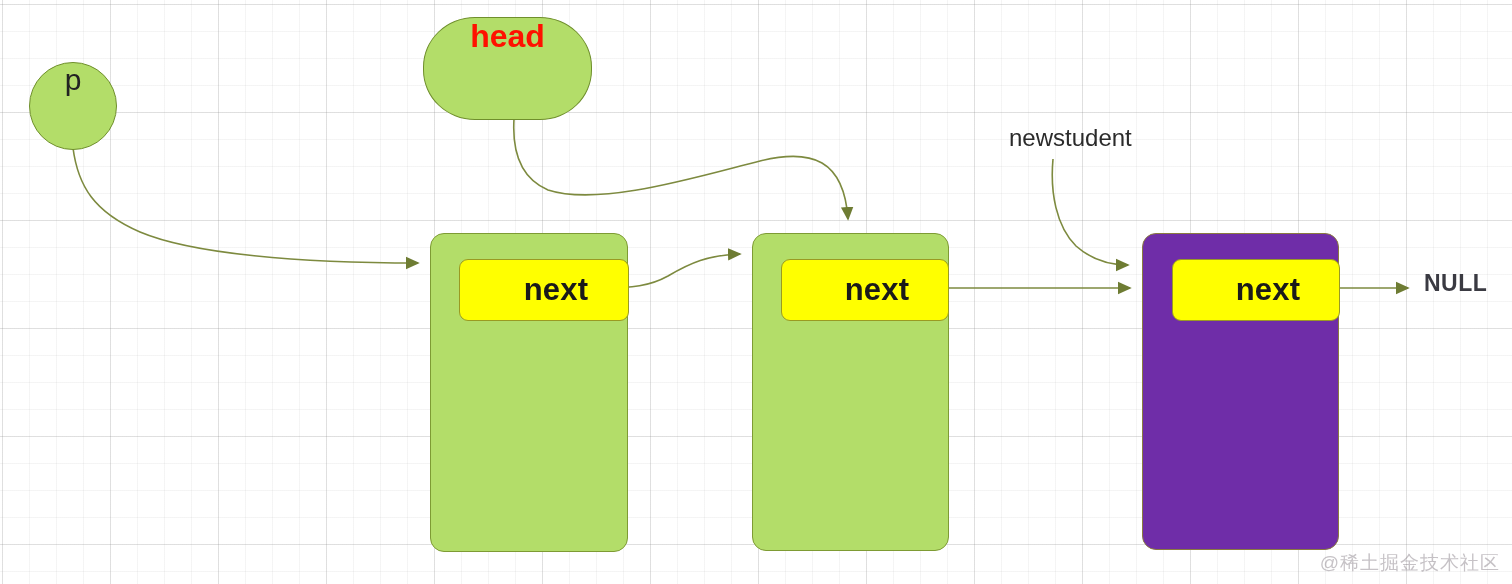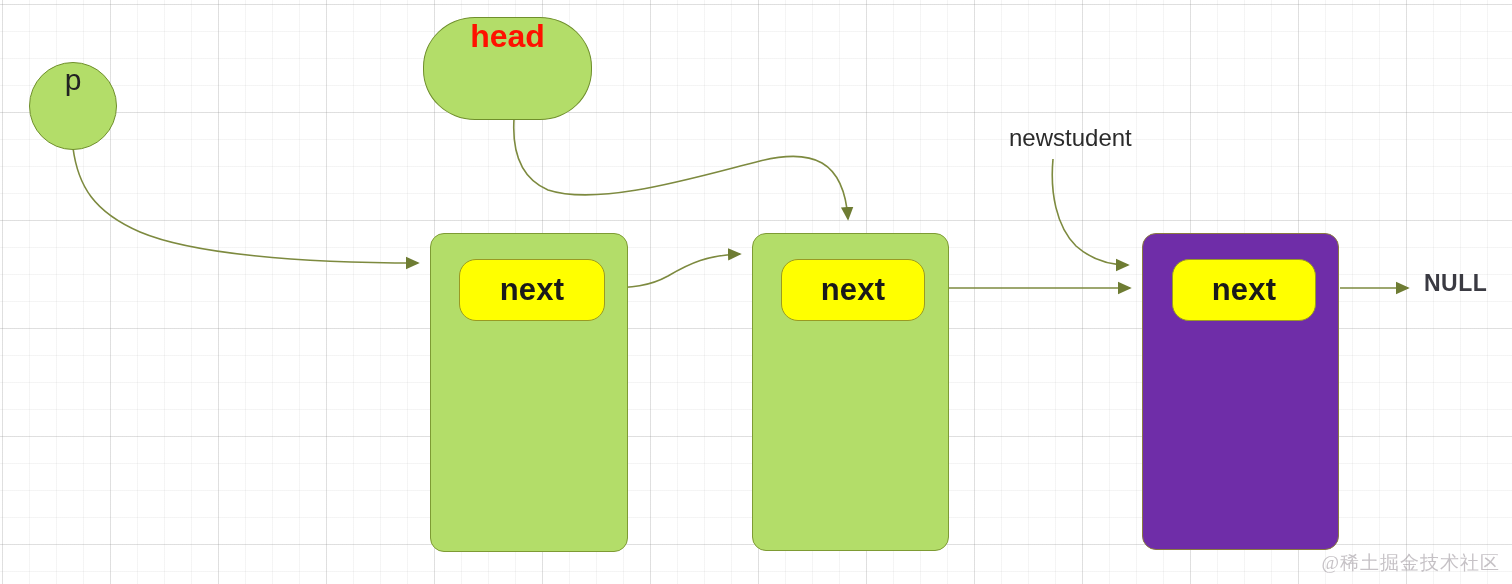--- a/index.html
+++ b/index.html
@@ -42,28 +42,29 @@
     border-color: #7e9b34;
   }
   .purple-node {
     background: #6f2da8;
     border-color: #8a7a40;
   }
   .next-field {
     position: absolute;
     background: #ffff00;
     border: 1.6px solid #9a9a22;
-    border-radius: 17px;
+    border-radius: 9px;
     display: flex;
     align-items: center;
     justify-content: center;
     font-weight: bold;
     font-size: 31px;
     color: #1a1a1a;
     letter-spacing: 0.2px;
+    padding-left: 24px;
   }
   .ptr-ellipse {
     position: absolute;
     background: #b3dd69;
     border: 1.5px solid #6f8f2c;
     display: flex;
     align-items: flex-start;
     justify-content: center;
   }
   #node-p {
@@ -100,21 +101,21 @@
     letter-spacing: 0.5px;
   }
   #watermark {
     position: absolute;
     right: 12px;
     bottom: 8px;
     font-size: 19px;
     color: rgba(120,110,120,0.42);
     letter-spacing: 1px;
     white-space: nowrap;
-    font-family: Liberation Serif, serif;
+    font-family: Liberation Sans, sans-serif;
     text-align: center;
   }
 </style>
 </head>
 <body>
 
 <div id="canvas">
 
   <svg id="edges" viewBox="0 0 1512 584" xmlns="http://www.w3.org/2000/svg">
     <defs>

